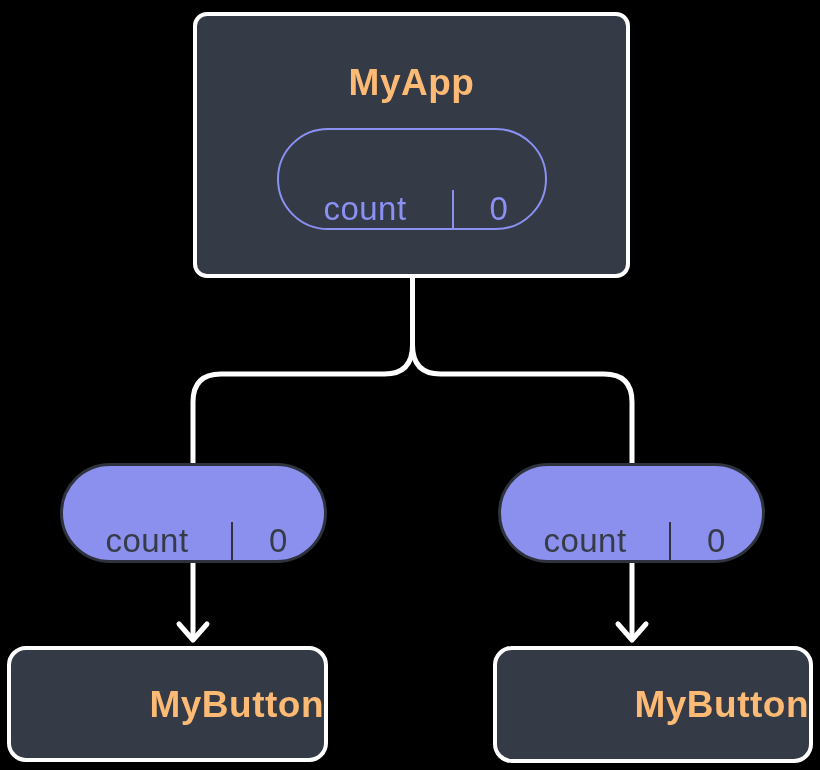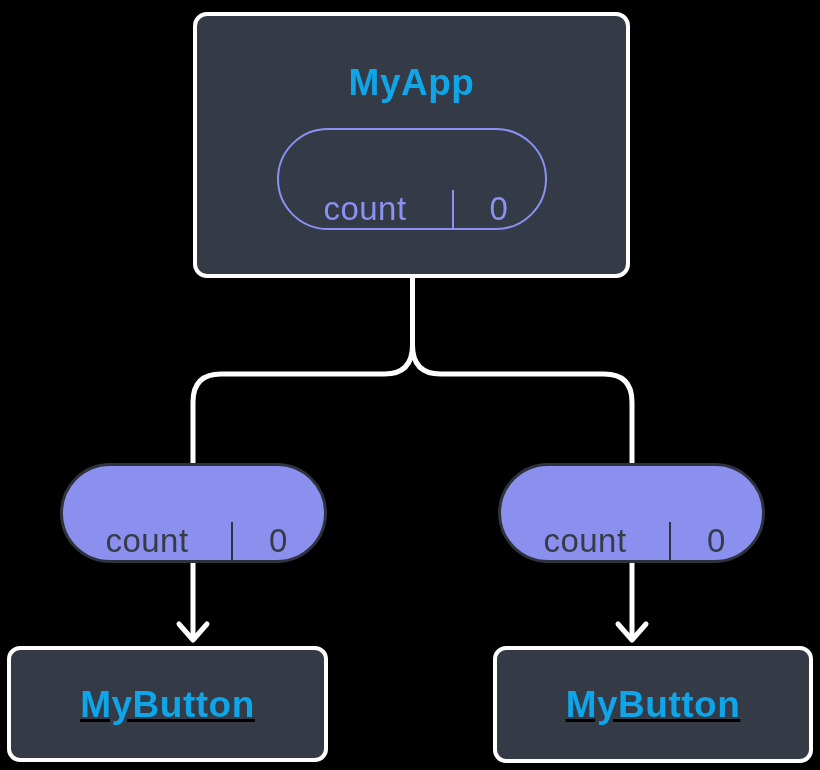--- a/index.html
+++ b/index.html
@@ -23,21 +23,21 @@
   }
   .node {
     position: absolute;
     background: #343a46;
     border: 4px solid #ffffff;
     border-radius: 14px;
     box-sizing: border-box;
     z-index: 2;
   }
   .node-title {
-    color: #0ea5e9;
+    color: #fdba74;
     font-size: 37px;
     font-weight: bold;
     letter-spacing: 0.5px;
     text-align: center;
     line-height: 37px;
   }
   #root-node {
     left: 193px;
     top: 12px;
     width: 437px;
@@ -94,23 +94,22 @@
     width: 168px;
     border-right: 2.5px solid #2e323d;
   }
   .prop-pill .pill-value { flex: 1; }
   #prop-pill-left  { left: 60px;  top: 463px; }
   #prop-pill-right { left: 498px; top: 463px; }
   
   .child-node {
     display: flex;
     align-items: center;
-    justify-content: center;
-    border-radius: 13px;
-    text-decoration: underline;
+    justify-content: flex-end;
+    border-radius: 19px;
   }
   #child-node-left  { left: 7px;   top: 646px; width: 321px; height: 116px; }
   #child-node-right { left: 493px; top: 646px; width: 320px; height: 117px; }
 </style>
 </head>
 <body>
 
 <div id="canvas">
 
   <svg id="connectors" width="820" height="770" viewBox="0 0 820 770" fill="none" stroke="#ffffff" stroke-width="5" stroke-linecap="round" stroke-linejoin="round">

